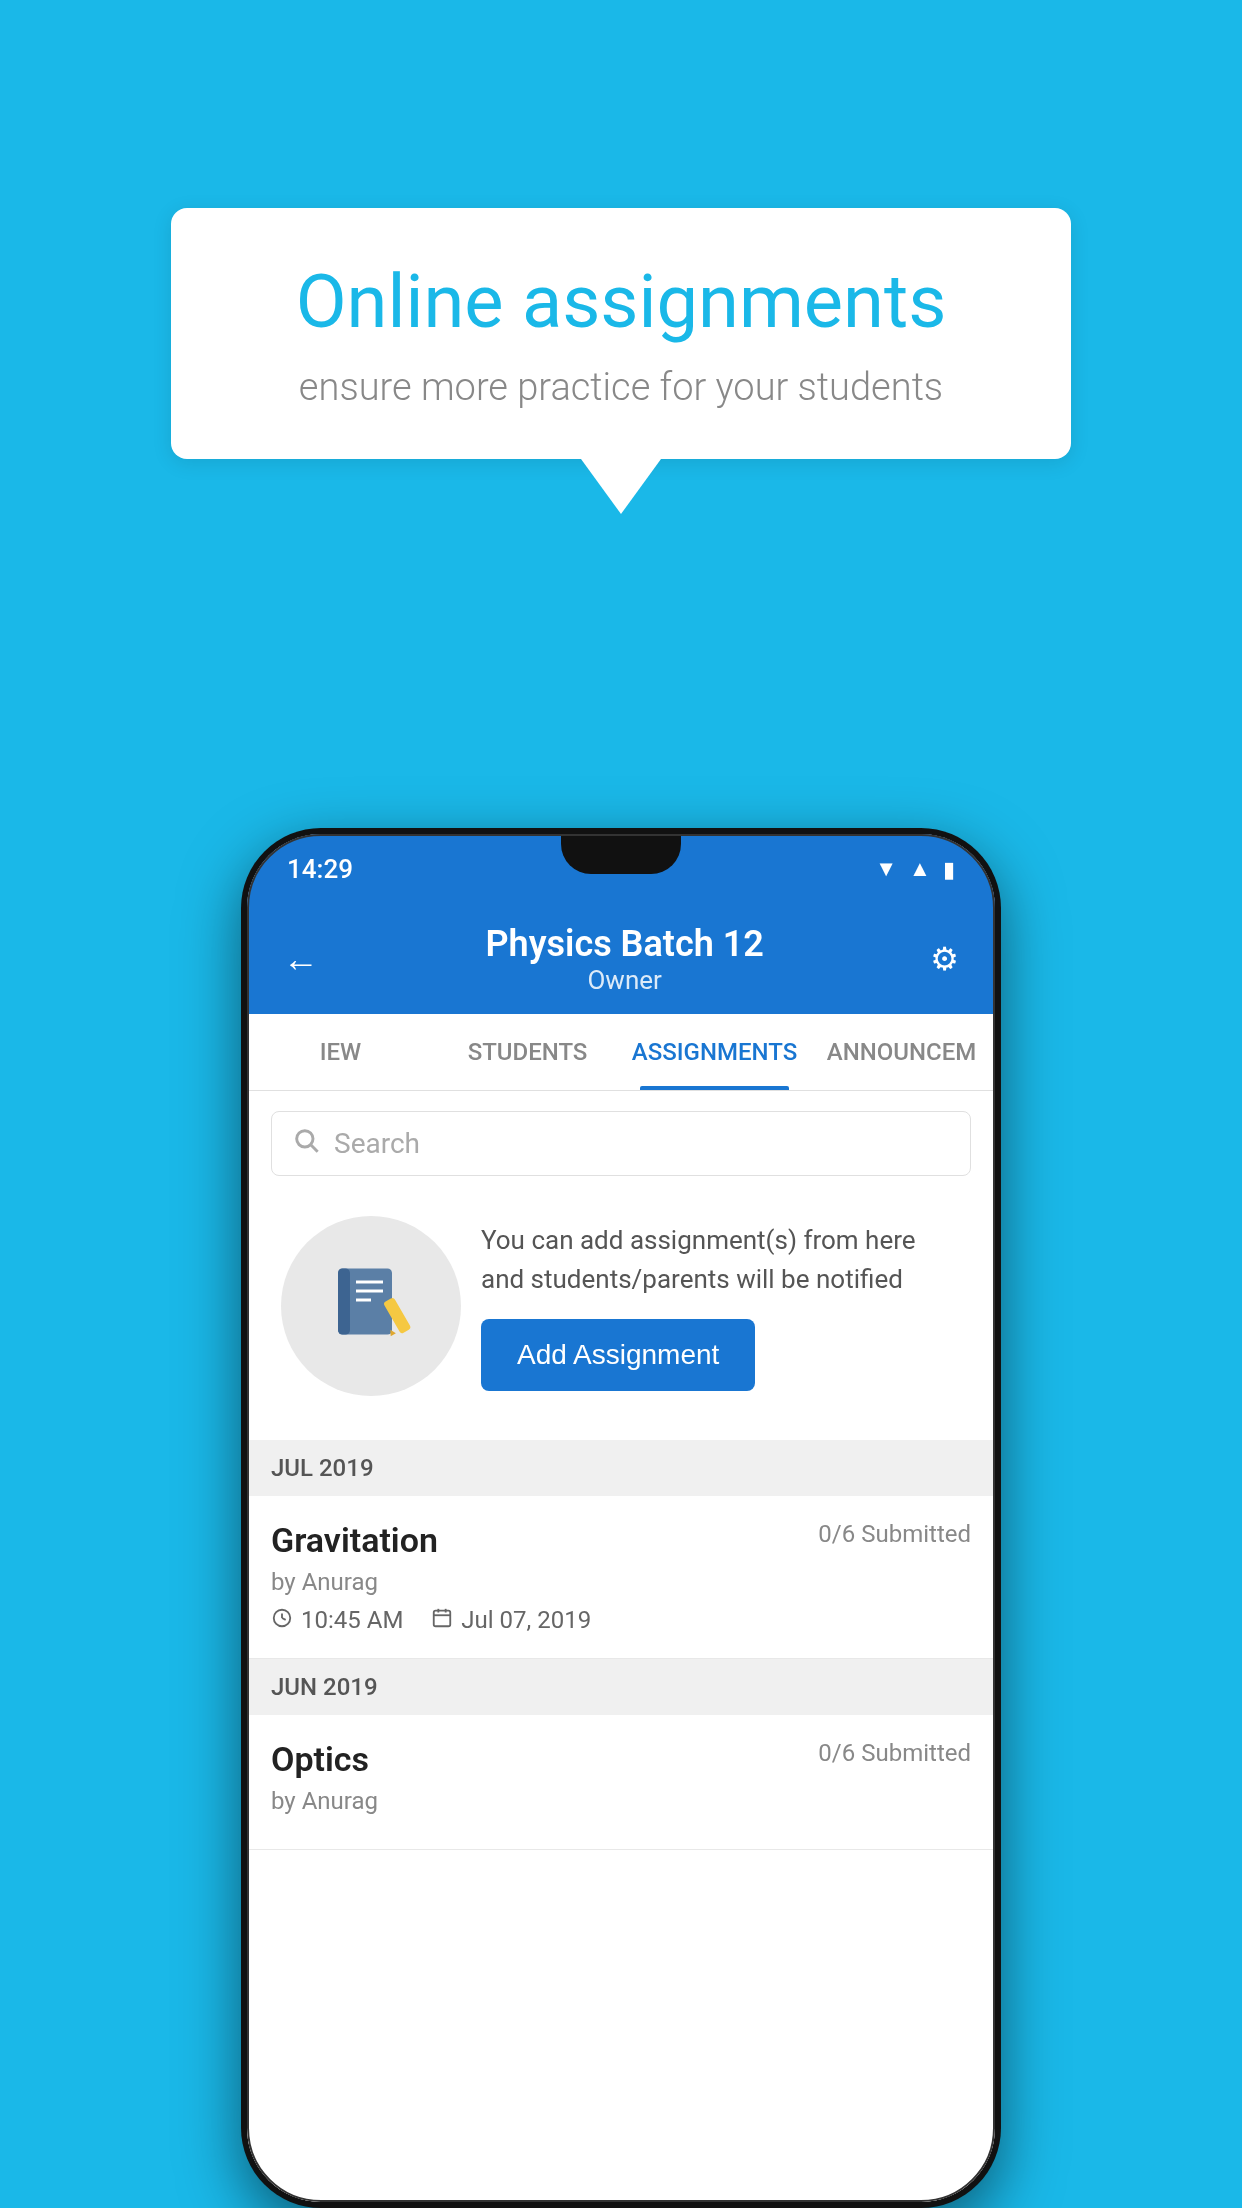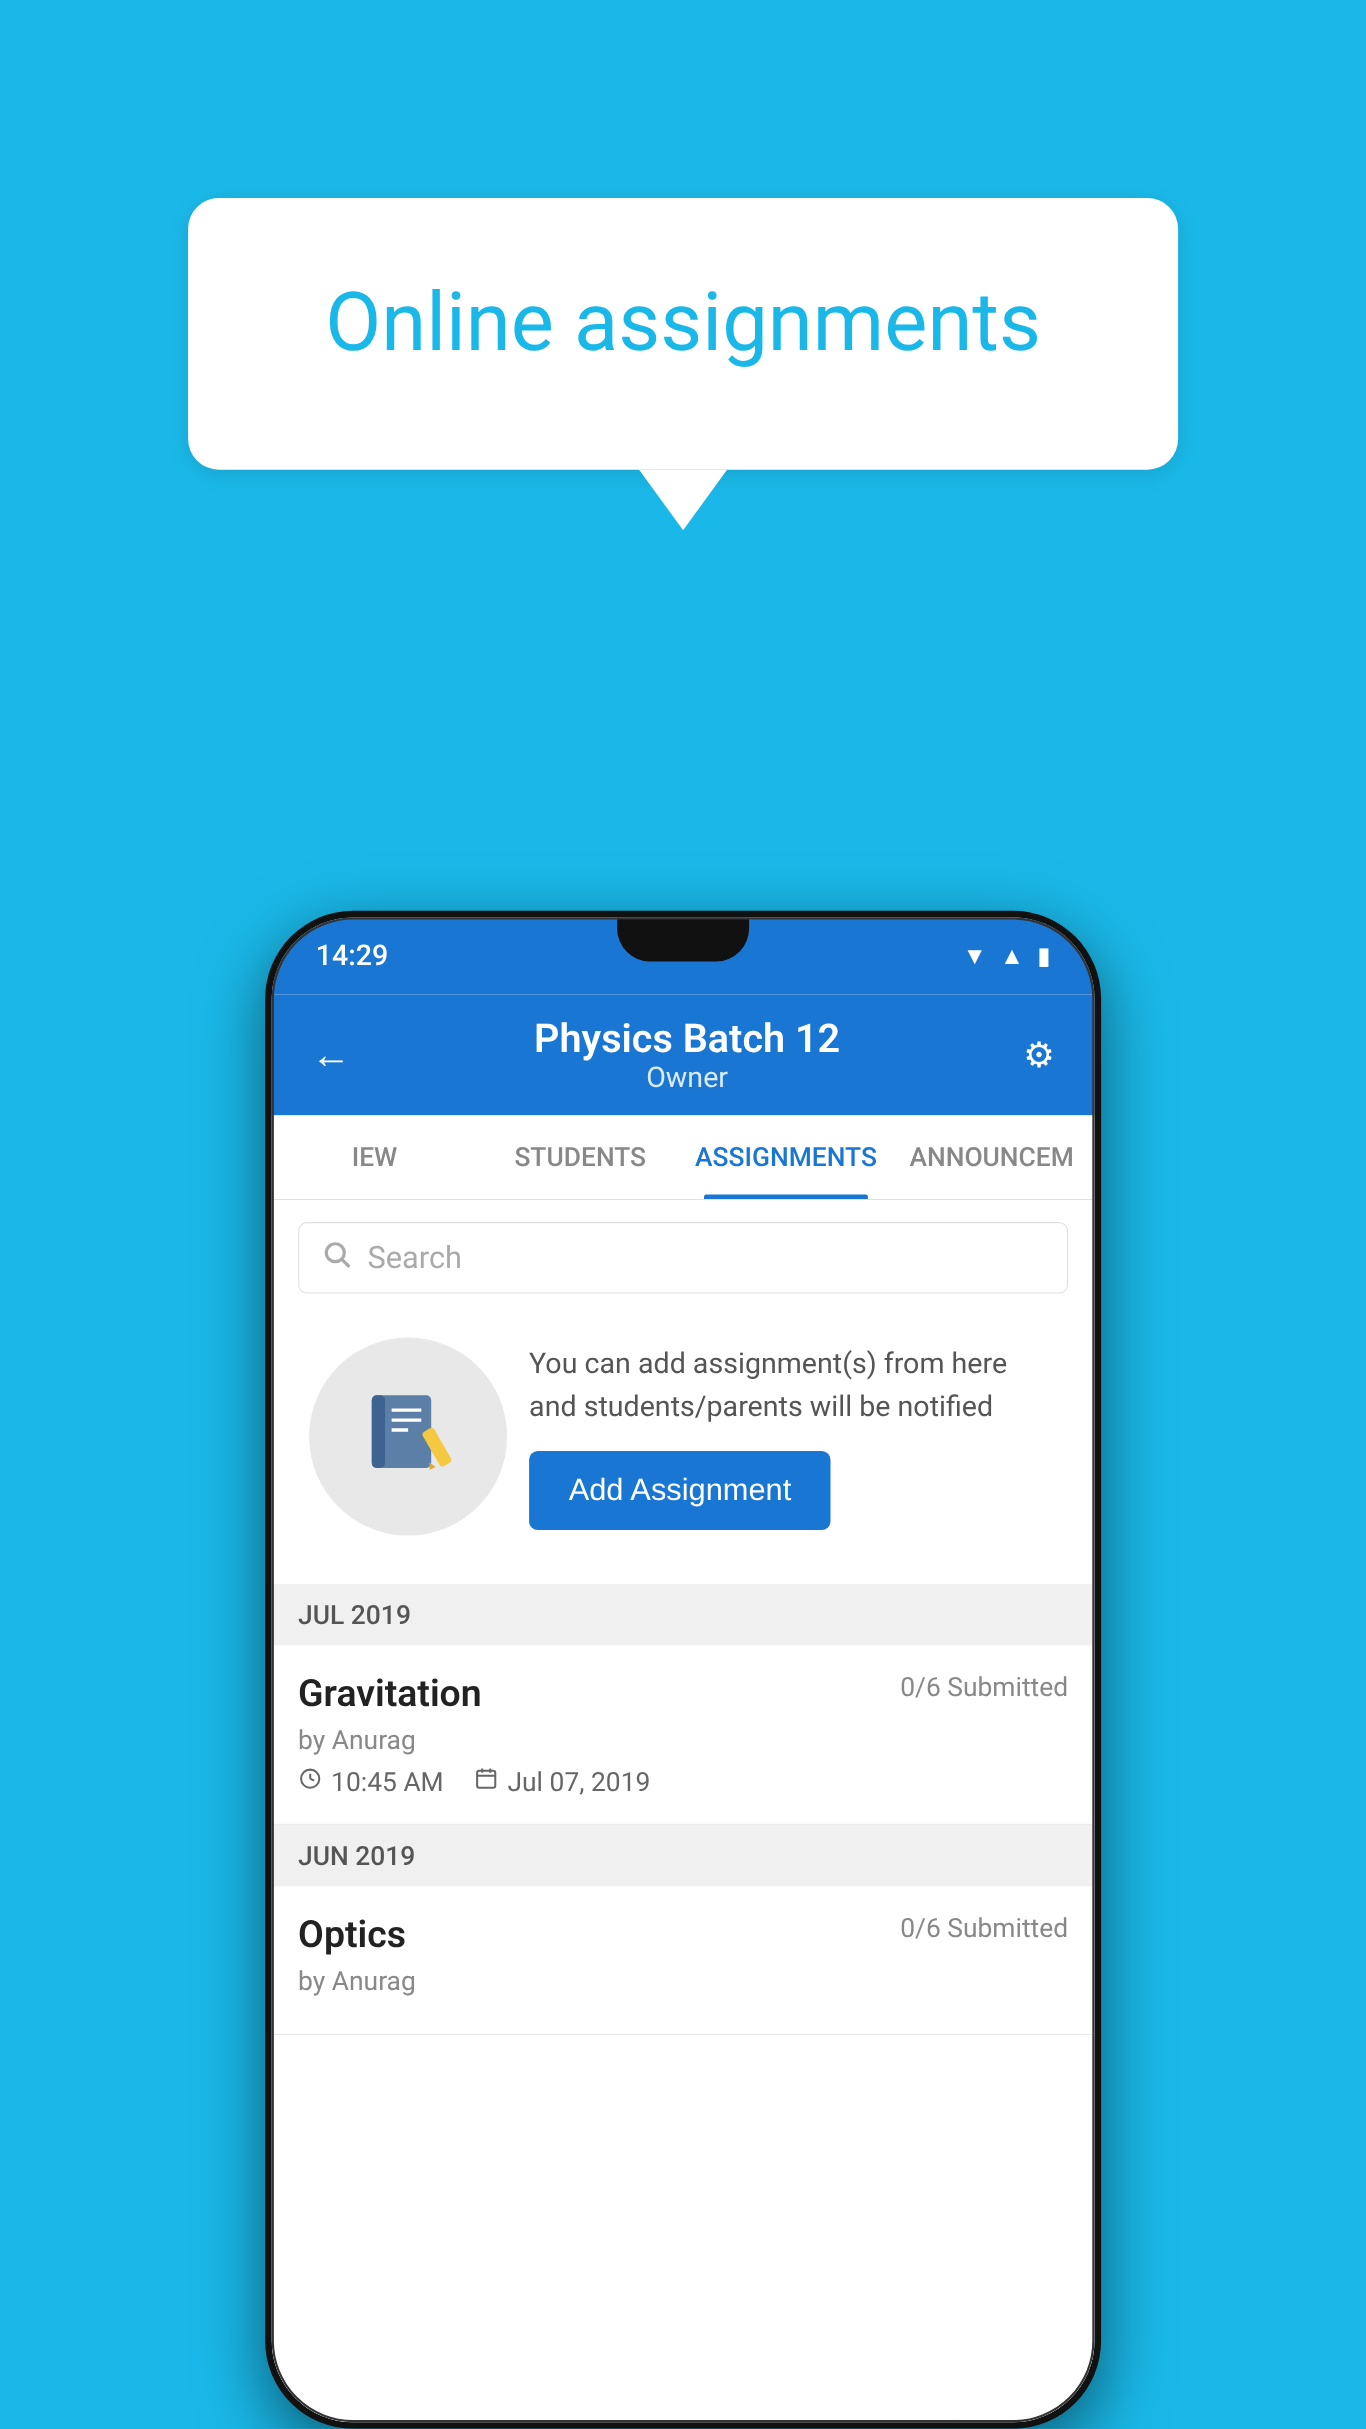--- a/index.html
+++ b/index.html
@@ -18,24 +18,25 @@
 
     
     .speech-bubble-container {
       margin-top: 180px;
       position: relative;
       width: 900px;
     }
 
     .speech-bubble {
       background: white;
-      border-radius: 28px;
-      padding: 70px 80px;
+      border-radius: 16px;
+      padding: 50px 80px;
       text-align: center;
       box-shadow: 0 4px 20px rgba(0,0,0,0.1);
+      margin-top: 28px;
     }
 
     .speech-bubble-title {
       color: #1ab8e8;
       font-size: 74px;
       font-weight: 400;
       margin-bottom: 20px;
     }
 
     .speech-bubble-subtitle {
@@ -354,20 +355,21 @@
     .wifi-icon::before { content: '▼'; }
     .signal-icon::before { content: '▲'; }
     .battery-icon::before { content: '▮'; }
   </style>
 </head>
 <body>
 
 <div class="speech-bubble-container">
   <div class="speech-bubble">
     <div class="speech-bubble-title">Online assignments</div>
+    <div class="speech-bubble-subtitle">ensure more practice for your students</div>
   </div>
   <div class="speech-bubble-arrow"></div>
 </div>
 
 <div class="phone-container">
   <div class="phone-shell">
 
     <div class="phone-screen">
 
       <div class="status-bar">

